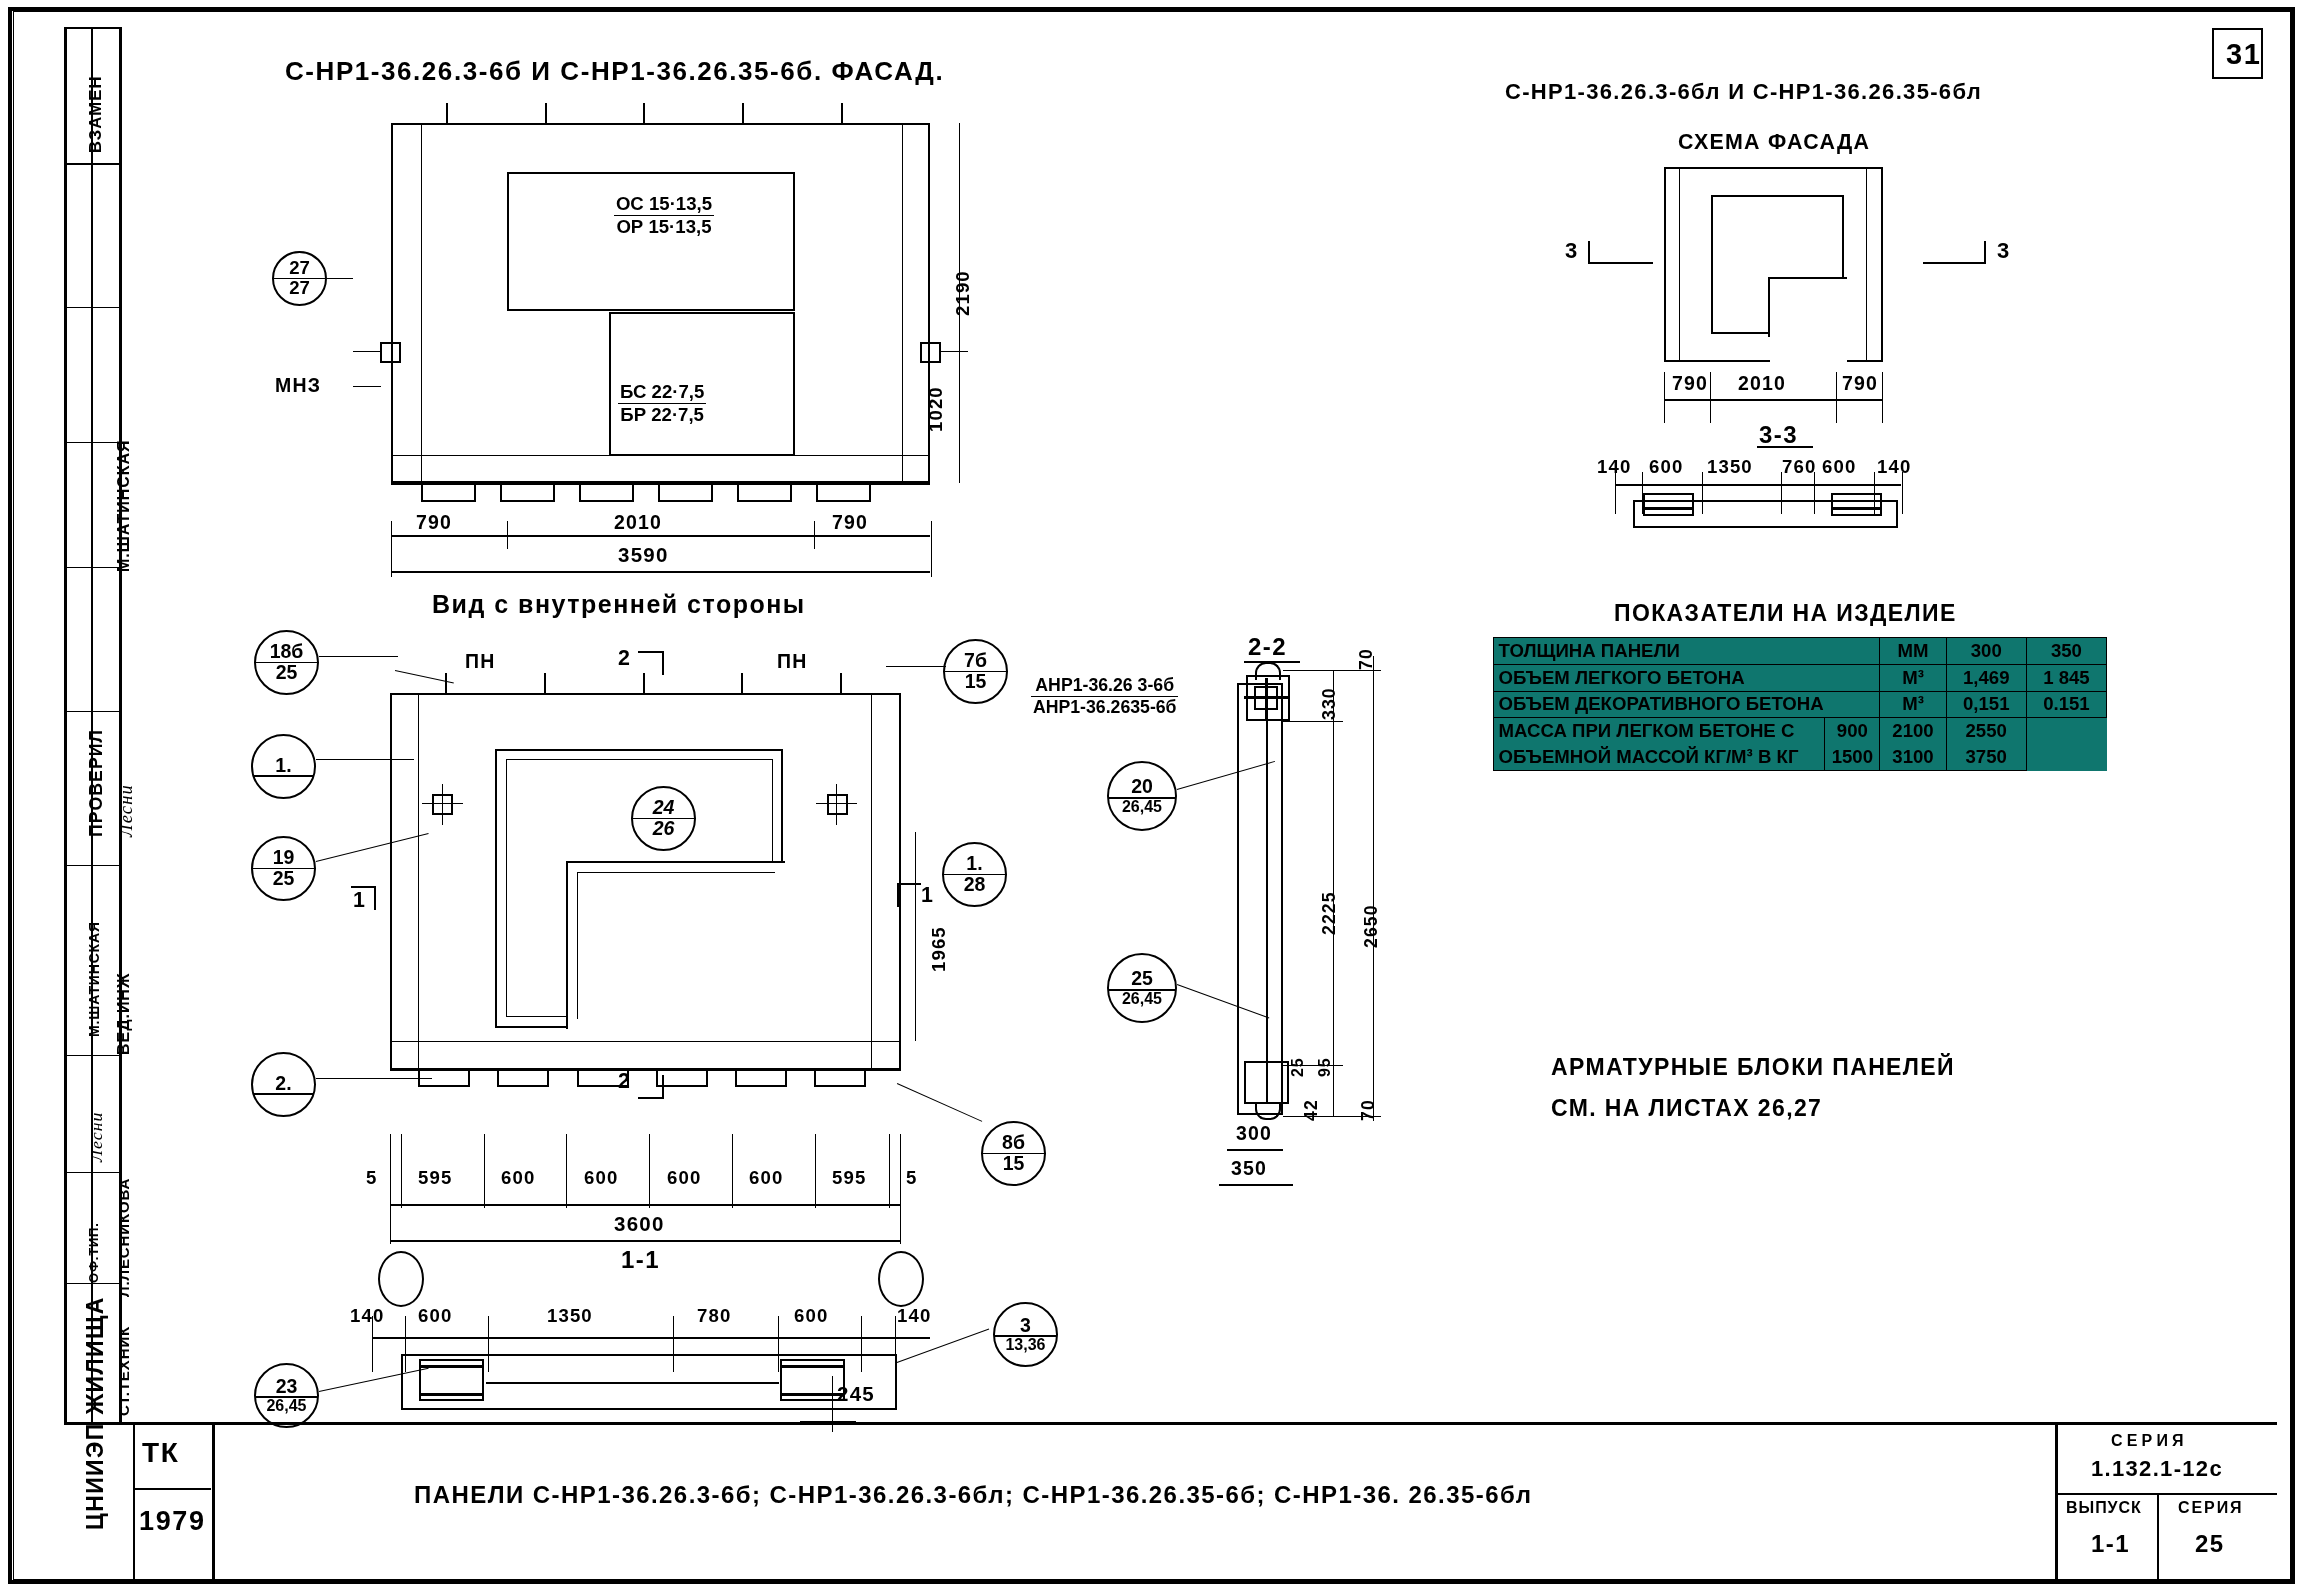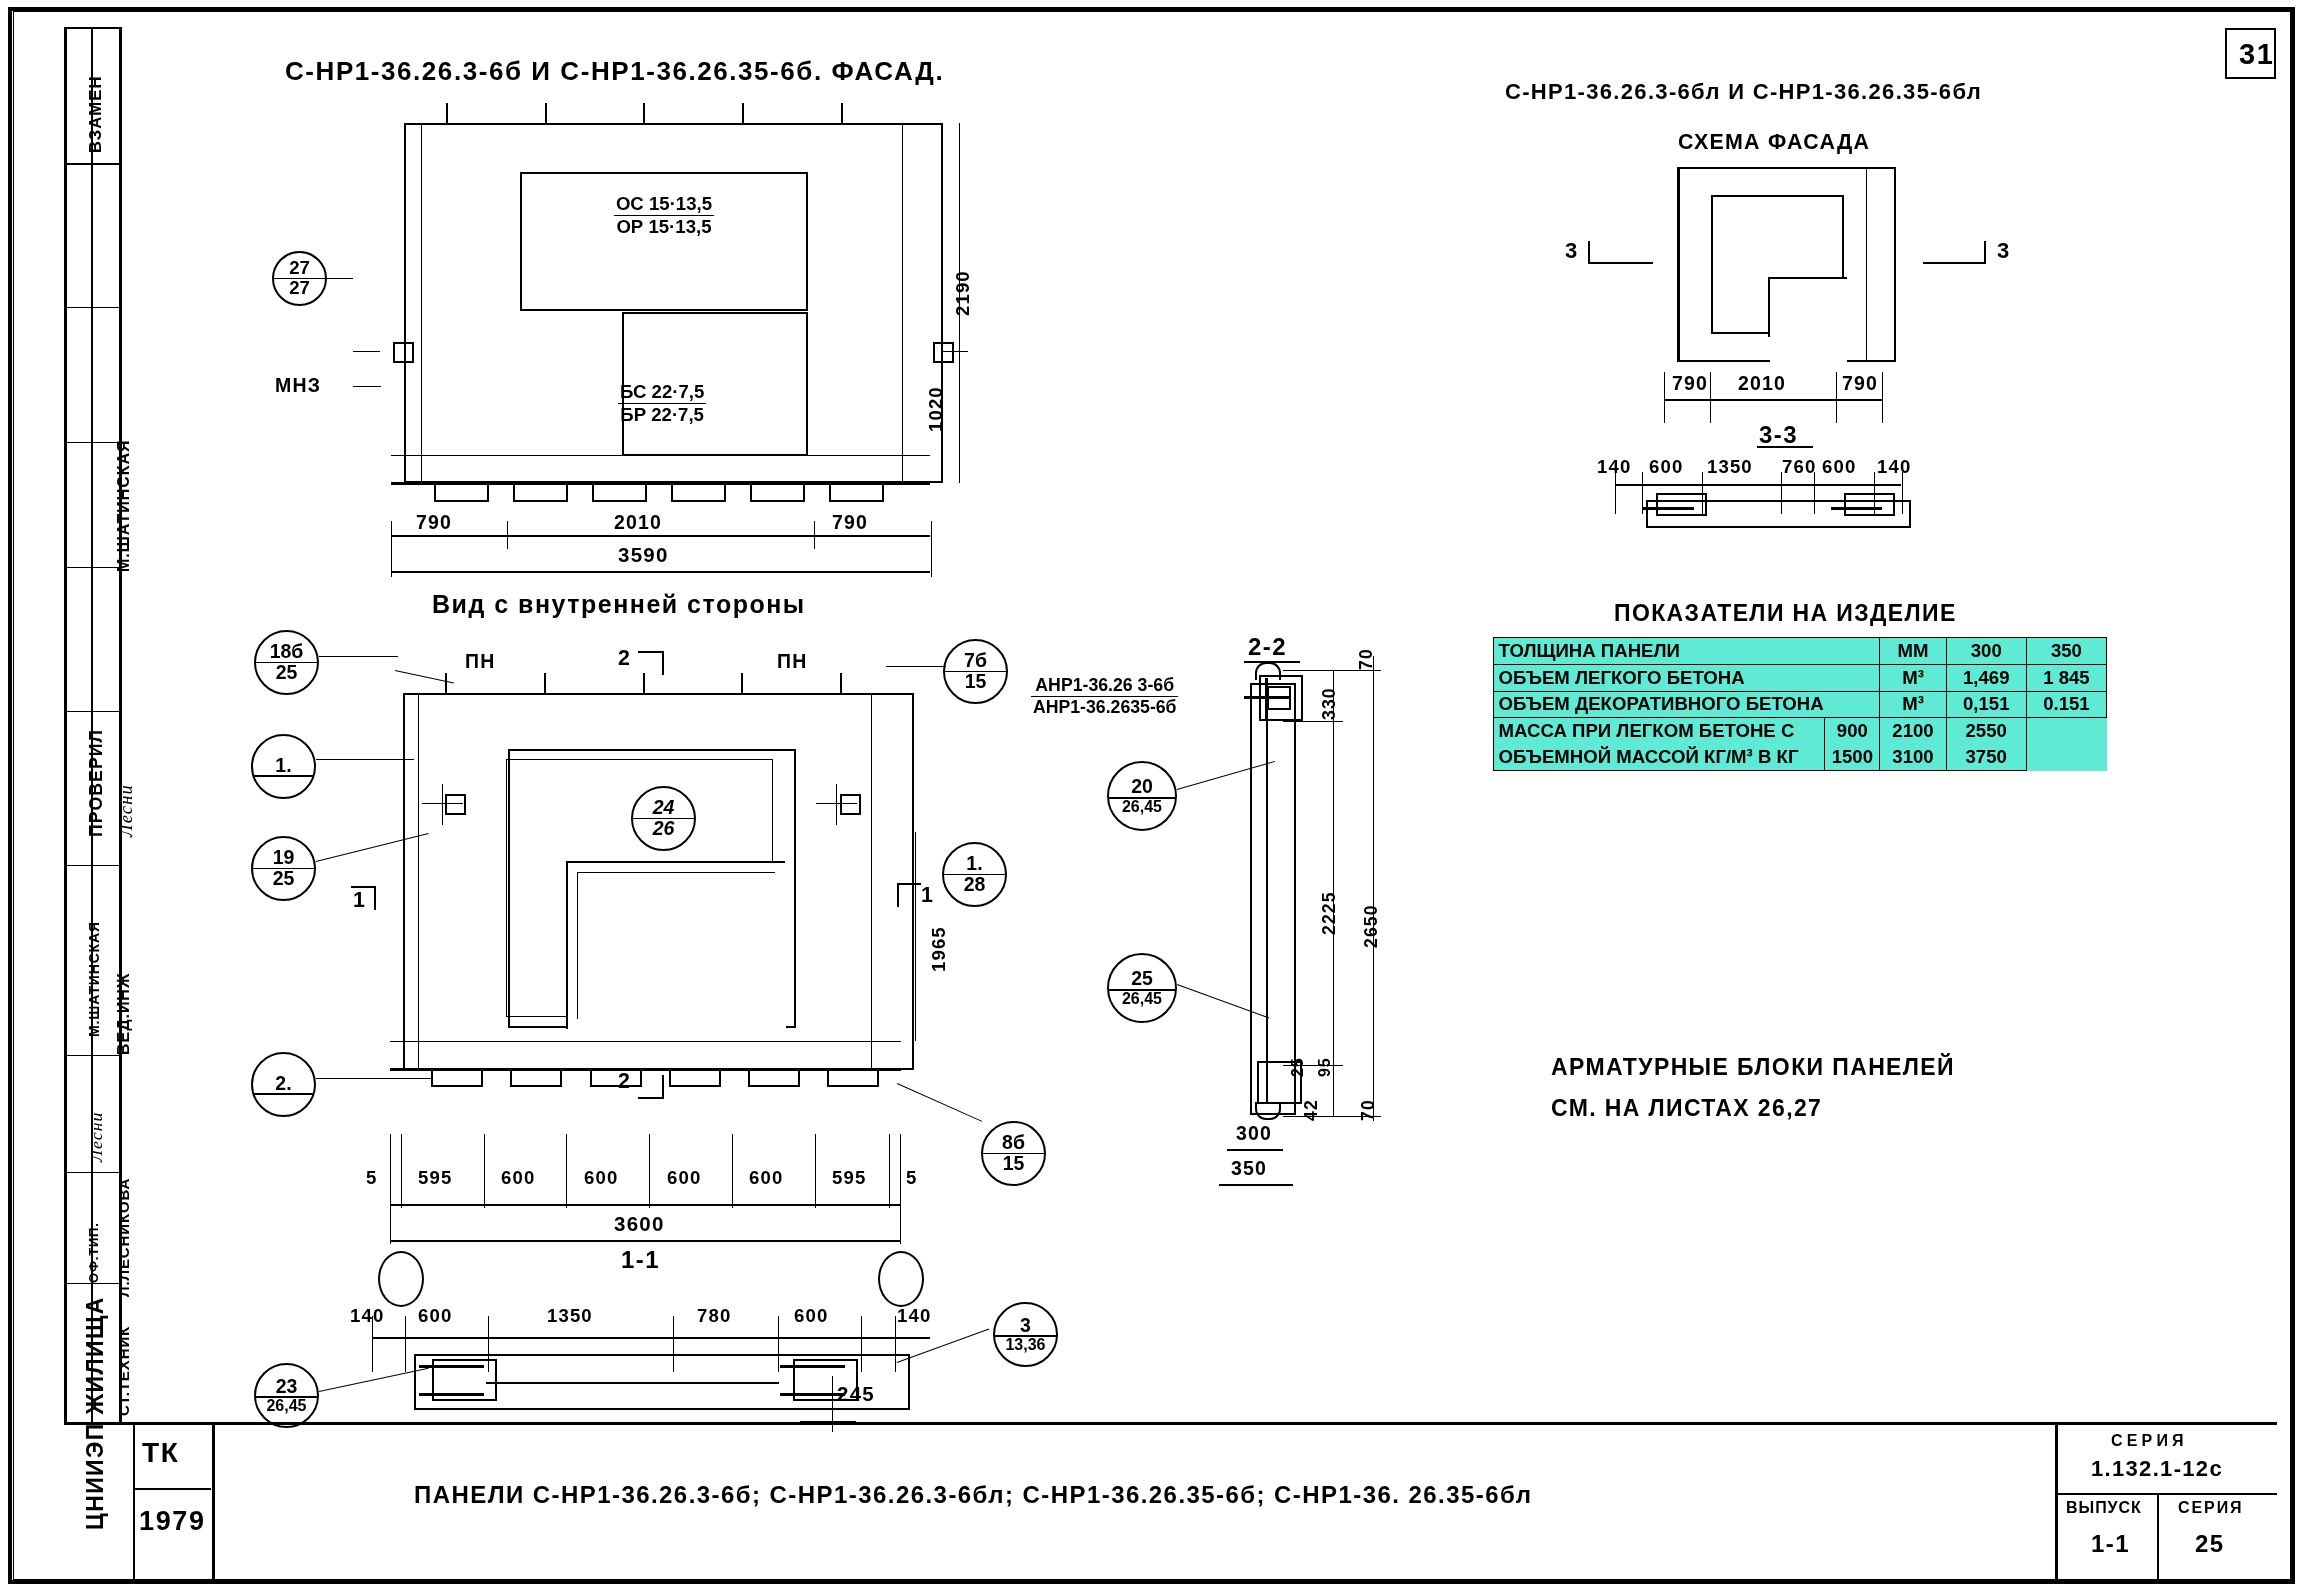--- a/index.html
+++ b/index.html
@@ -13,32 +13,32 @@
                border:4.2px solid #000;box-sizing:border-box;}
   #sheet-inner{position:absolute;left:13px;top:11px;width:2278px;height:1569px;
                border:1.4px solid #000;box-sizing:border-box;}
   .ln{position:absolute;background:#000;}
   .hl{height:1.9px;}
   .vl{width:1.9px;}
   .hl2{height:3.3px;}
   .vl2{width:3.3px;}
   .hl1{height:1.4px;}
   .vl1{width:1.4px;}
-  .box{position:absolute;border:2.3px solid #000;box-sizing:border-box;margin-left:13px;}
+  .box{position:absolute;border:2.3px solid #000;box-sizing:border-box;}
   .boxthin{position:absolute;border:1.4px solid #000;box-sizing:border-box;}
   .balloon{position:absolute;border:2.3px solid #000;border-radius:50%;
            box-sizing:border-box;background:#fff;display:flex;
            flex-direction:column;align-items:center;justify-content:center;}
   .balloon .bt,.balloon .bb{font-weight:bold;line-height:1;}
   .balloon .divider{height:1.9px;background:#000;width:100%;}
   .frac{position:absolute;display:inline-block;text-align:center;font-weight:bold;}
   .frac .fl{border-bottom:1.9px solid #000;padding:0 1.9px;}
   .frac .f2{padding:0 1.9px;}
   .vert{transform:rotate(-90deg);transform-origin:left top;}
-  table.spec{position:absolute;border-collapse:collapse;background:#5eead4;}
+  table.spec{position:absolute;border-collapse:collapse;background:#0f766e;}
   table.spec td{border:1.9px solid #000;font-weight:bold;padding:1.9px 4.6px;
                 font-size:18.6px;white-space:nowrap;}
   .sig{font-family:"Liberation Serif",serif;font-style:italic;font-weight:normal;}
 </style>
 </head>
 <body>
 
 <div id="sheet-frame"></div>
 <div id="sheet-inner"></div>
 

